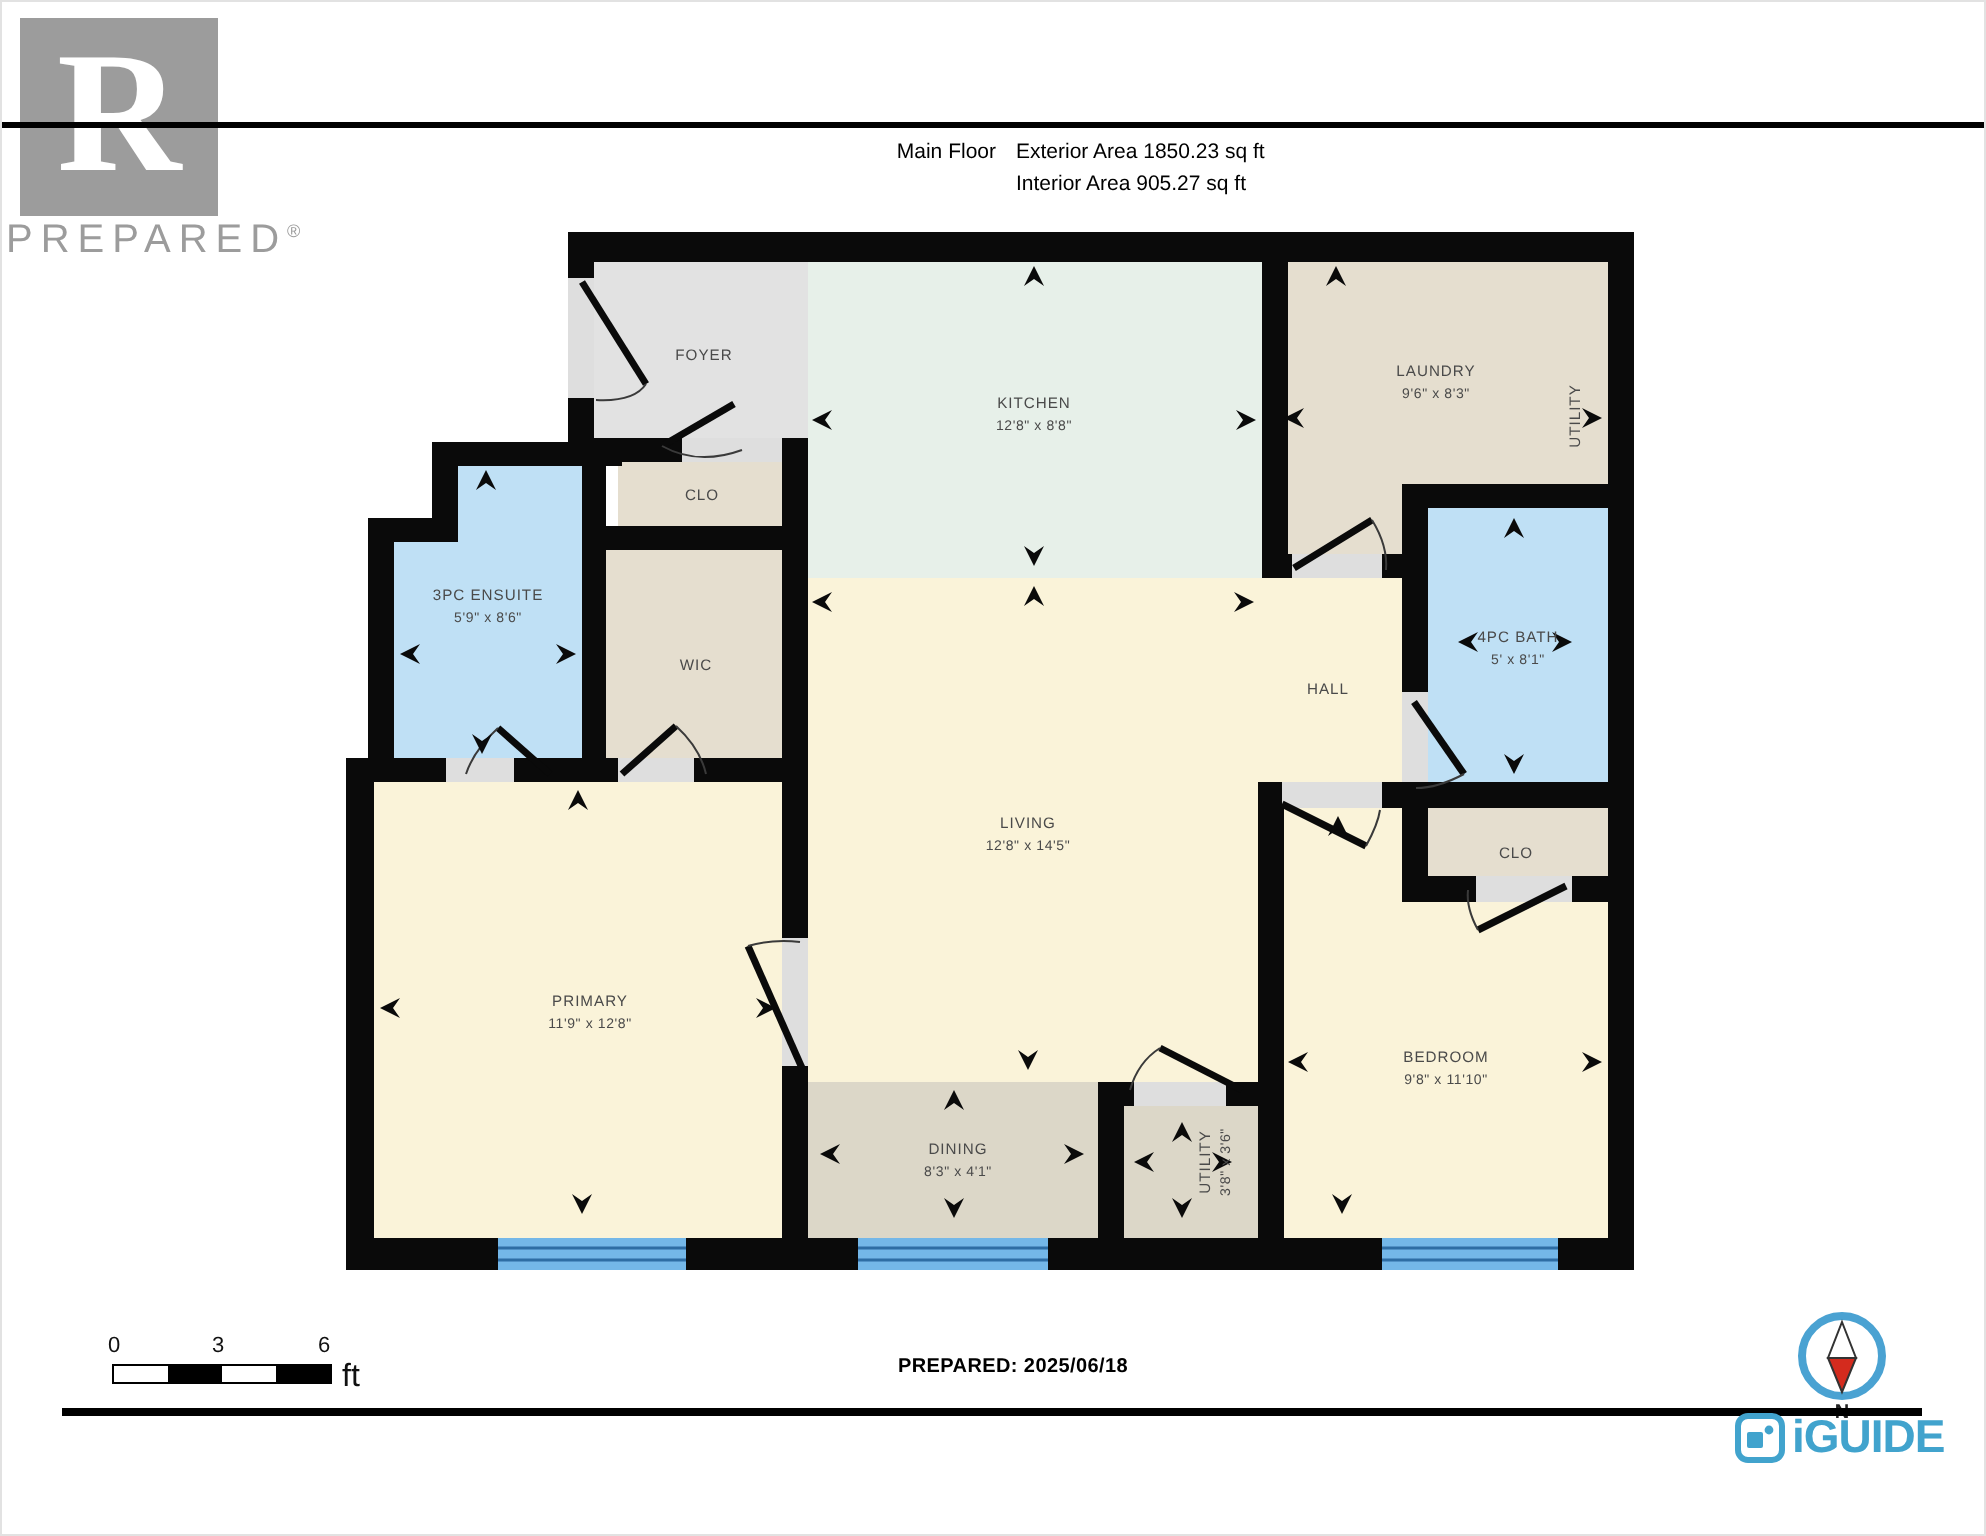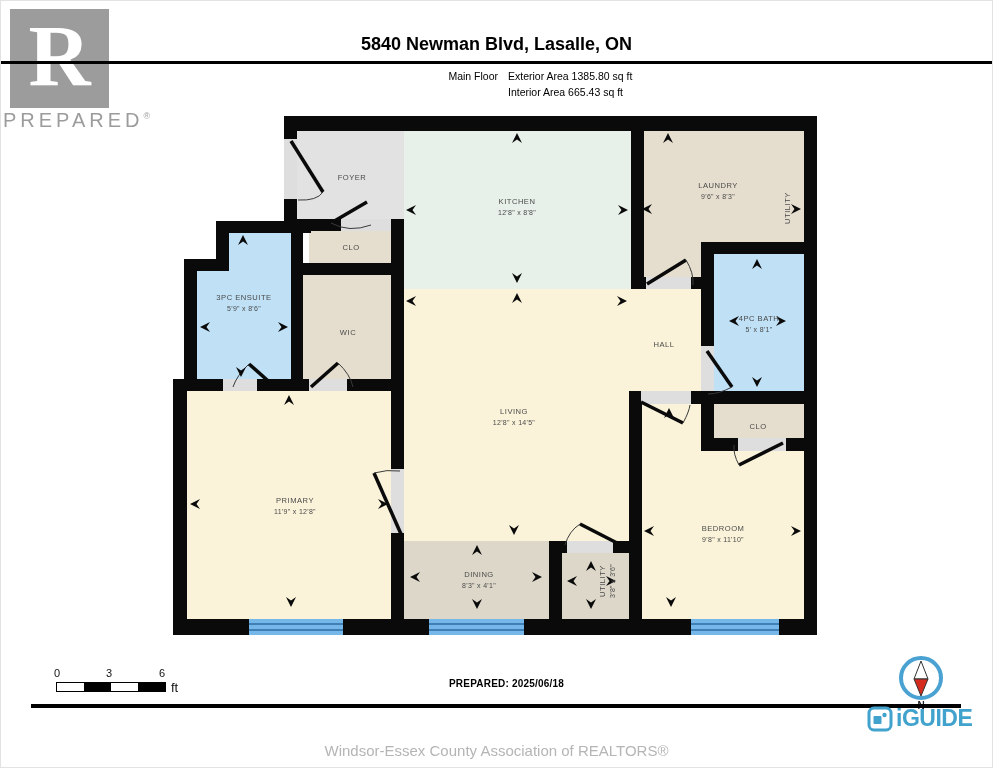--- a/index.html
+++ b/index.html
@@ -31,21 +31,21 @@
   .rlabel{font-family:"Liberation Sans",sans-serif;font-size:7.6px;fill:#4a4a4a;text-anchor:middle;letter-spacing:.5px;}
   .rdims{font-family:"Liberation Sans",sans-serif;font-size:7px;fill:#4a4a4a;text-anchor:middle;letter-spacing:.3px;}
   .winline{stroke:#2e6da4;stroke-width:1.6;}
 
   
   .scale-nums{position:absolute;top:666px;font-size:11px;color:#111;}
   .n0{left:53px;} .n3{left:105px;} .n6{left:158px;}
   .scale-bar{position:absolute;left:55px;top:681px;width:108px;height:8px;border:1px solid #000;display:flex;}
   .scale-bar div{height:100%;}
   .sb-w{background:#fff;width:27px;} .sb-b{background:#000;width:27px;}
-  .scale-unit{position:absolute;left:170px;top:679px;font-size:13px;color:#111;}
+  .scale-unit{position:absolute;left:170px;top:679px;font-size:16px;color:#111;}
 
   .prepared{position:absolute;left:448px;top:677px;font-size:10px;font-weight:bold;color:#000;letter-spacing:.2px;}
 
   
   .compass{position:absolute;left:894px;top:652px;}
 
   
   .frule{position:absolute;left:30px;top:703px;width:930px;height:4px;background:#000;}
   .disclaimer{position:absolute;left:36px;top:712px;width:760px;font-size:9.5px;color:#000;}
   .iguide{position:absolute;left:866px;top:704px;display:flex;align-items:center;gap:3px;}
@@ -55,25 +55,24 @@
 </head>
 <body>
 
 <div class="page">
 
   <div class="rlogo-box">
     <span class="r">R</span>
   </div>
   <div class="rlogo-word"><span>PREPARED</span><sup>®</sup></div>
 
-  <div class="title">5840 Newman Blvd, Lasalle, ON</div>
   <div class="hrule"></div>
   <div class="floor-label">Main Floor</div>
-  <div class="area-line1">Exterior Area 1385.80 sq ft</div>
-  <div class="area-line2">Interior Area 665.43 sq ft</div>
+  <div class="area-line1">Exterior Area 1850.23 sq ft</div>
+  <div class="area-line2">Interior Area 905.27 sq ft</div>
 
   <svg class="plan" width="658" height="527" viewBox="0 0 658 527">
     <defs>
       <path id="arrowhead" d="M0,-1 L5,9 L0,5.5 L-5,9 Z"></path>
     </defs>
 
     <g>
       <rect x="126" y="17" width="107" height="88" fill="#e2e2e2"></rect>
       <rect x="233" y="17" width="227" height="158" fill="#e7f0e9"></rect>
       <rect x="473" y="17" width="160" height="111" fill="#e5decf"></rect>
@@ -282,15 +281,14 @@
 
   <div class="iguide">
     <svg width="26" height="26" viewBox="0 0 26 26">
       <rect x="2" y="2" width="22" height="22" rx="5" fill="#ffffff" stroke="#41a3cd" stroke-width="3"></rect>
       <rect x="6.5" y="10" width="8" height="8" rx="1" fill="#41a3cd"></rect>
       <circle cx="17.5" cy="9" r="2.2" fill="#41a3cd"></circle>
     </svg>
     <span class="word">iGUIDE</span>
   </div>
 
-  <div class="association">Windsor-Essex County Association of REALTORS®</div>
 
 </div>
 
 </body></html>

